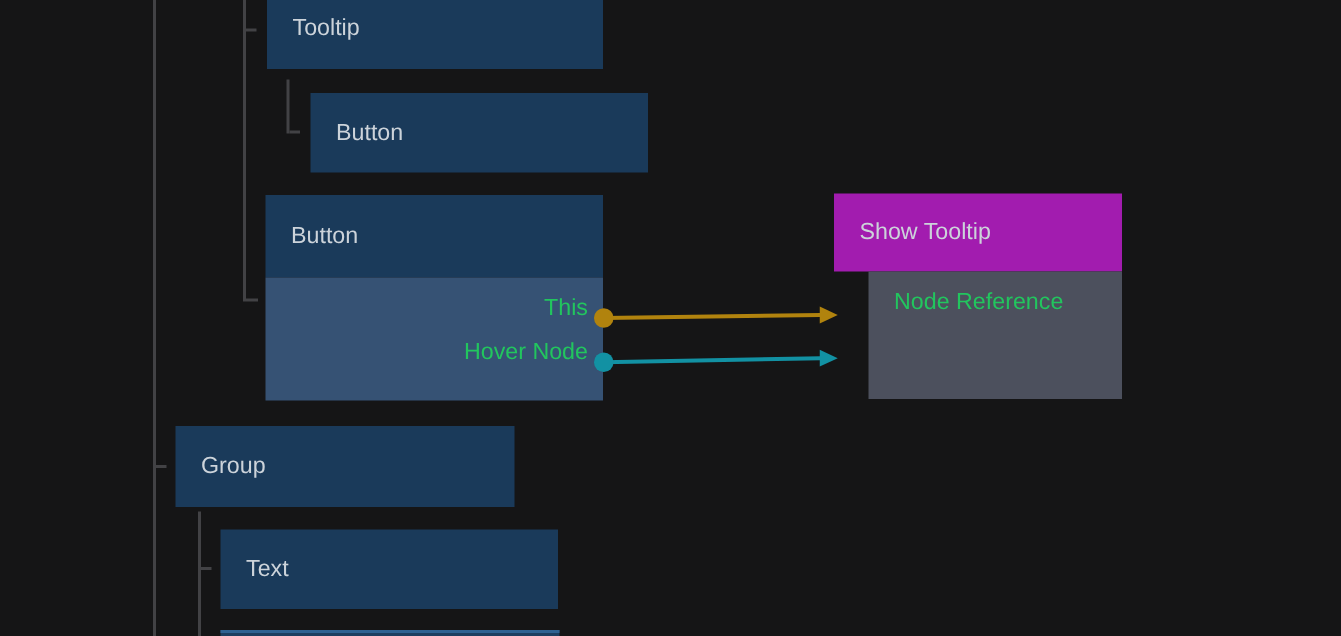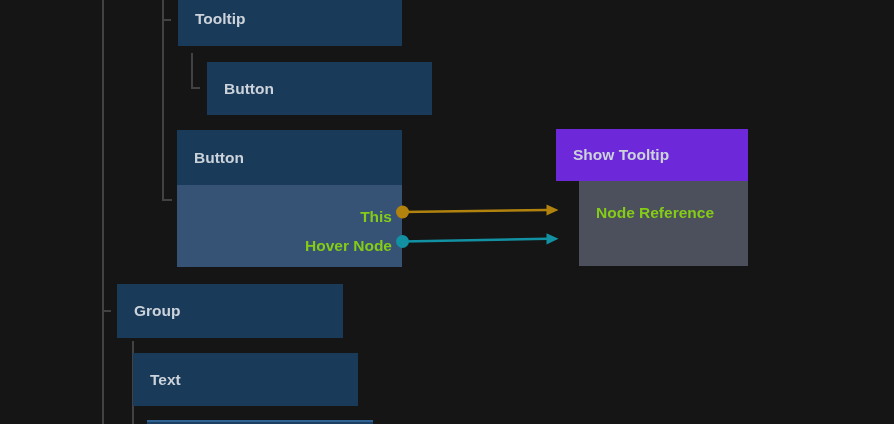--- a/index.html
+++ b/index.html
@@ -7,21 +7,20 @@
     padding: 0;
     background: #151516;
     font-family: "Liberation Sans", sans-serif;
   }
   #canvas {
     position: relative;
     width: 748px;
     height: 424px;
     overflow: hidden;
     background: #151516;
-    font-weight: bold;
   }
   
   .tree-line {
     position: absolute;
     background: #424245;
   }
   
   .node {
     position: absolute;
     box-sizing: border-box;
@@ -32,45 +31,45 @@
     padding-left: 17px;
     color: #ccd3da;
     font-size: 15.5px;
     box-sizing: border-box;
   }
   .blue-header { background: #1a3a5a; }
   .node-body {
     box-sizing: border-box;
   }
   .blue-body { background: #365274; }
-  .gray-header { background: #6d28d9; }
+  .gray-header { background: #a21caf; }
   .gray-body { background: #4c505d; margin-left: 23px; }
   .port-row {
     height: 29px;
     display: flex;
-    align-items: flex-end;
-    color: #84cc16;
+    align-items: flex-start;
+    color: #22c55e;
     font-size: 15.5px;
     box-sizing: border-box;
   }
   .row-out { justify-content: flex-end; padding-right: 10px; }
   .row-in  { justify-content: flex-start; padding-left: 17px; }
   .body-pad { padding-top: 12px; }
 
   
   #node-tooltip      { left: 178px; top: -8px;  width: 224px; height: 54px; }
   #node-button-child { left: 207px; top: 62px;  width: 225px; height: 53px; }
   #node-button       { left: 177px; top: 130px; width: 225px; }
   #node-button .node-header { height: 55px; }
   #node-button .node-body   { height: 82px; }
   #node-show-tooltip { left: 556px; top: 129px; width: 225px; }
   #node-show-tooltip .node-header { height: 52px; }
   #node-show-tooltip .node-body   { height: 85px; }
   #node-group        { left: 117px; top: 284px; width: 226px; height: 54px; }
-  #node-text         { left: 133px; top: 353px; width: 225px; height: 53px; }
+  #node-text         { left: 147px; top: 353px; width: 225px; height: 53px; }
   #node-partial      { left: 147px; top: 420px; width: 226px; height: 14px;
                        background: #1d3f61; border-top: 2px solid #2f6292; }
 
   #wire-layer {
     position: absolute;
     left: 0; top: 0;
     width: 894px;
     height: 424px;
     pointer-events: none;
   }

